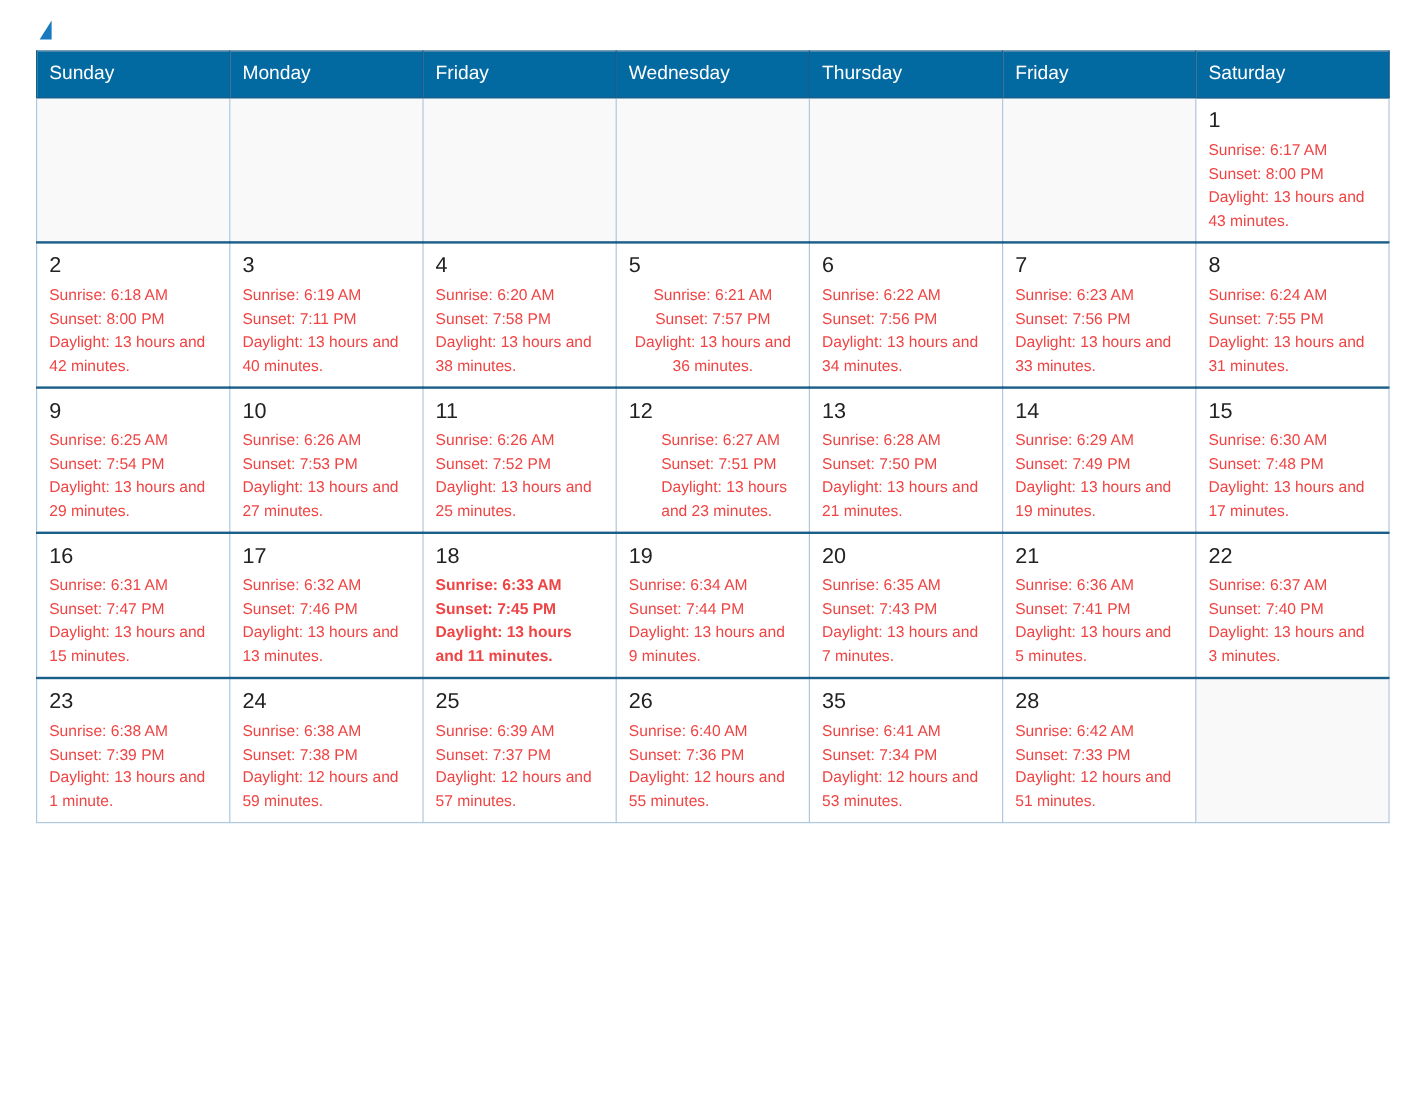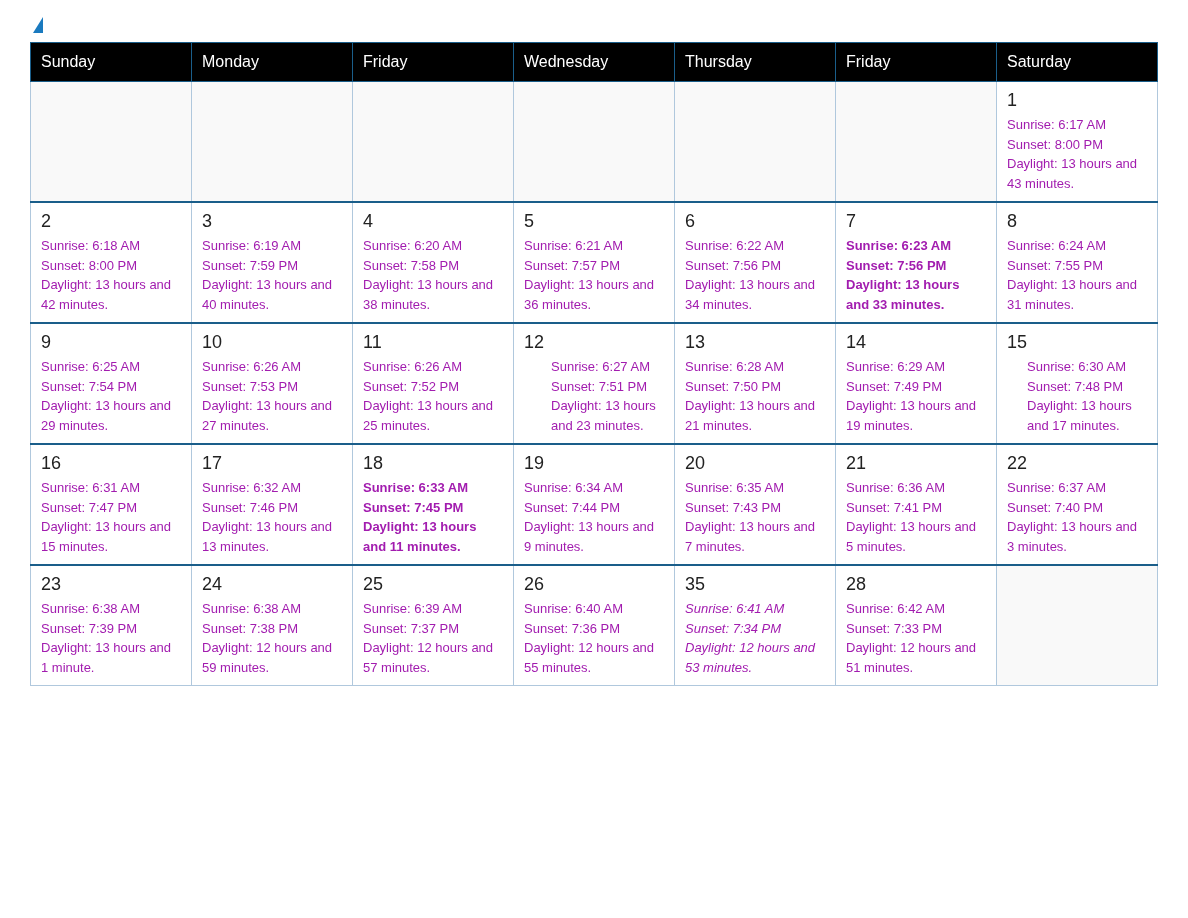--- a/index.html
+++ b/index.html
@@ -48,21 +48,21 @@
       font-weight: normal;
       color: #333;
       margin-top: 4px;
     }
     .calendar {
       width: 100%;
       border-collapse: collapse;
       border: 1px solid #1a7abf;
     }
     .calendar th {
-      background-color: #000000;
+      background-color: #0369a1;
       color: #fff;
       text-align: left;
       padding: 10px 10px;
       font-size: 16px;
       font-weight: normal;
       border: 1px solid #1a5e8a;
     }
     .calendar td {
       vertical-align: top;
       padding: 8px 10px;
@@ -73,21 +73,21 @@
       color: #333;
     }
     .day-number {
       font-size: 18px;
       color: #222;
       display: block;
       margin-bottom: 4px;
     }
     .day-info {
       font-size: 13px;
-      color: #a21caf;
+      color: #ef4444;
       line-height: 1.5;
     }
     .row-divider {
       border-top: 2px solid #1a5e8a;
     }
     .empty-cell {
       background: #f9f9f9;
     }
     
     .logo-triangle {
@@ -149,44 +149,44 @@
       <tr class="row-divider">
         <td>
           <span class="day-number">2</span>
           <div class="day-info" style="white-space: pre-line;">Sunrise: 6:18 AM
 Sunset: 8:00 PM
 Daylight: 13 hours and 42 minutes.</div>
         </td>
         <td>
           <span class="day-number">3</span>
           <div class="day-info" style="white-space: pre-line;">Sunrise: 6:19 AM
-Sunset: 7:59 PM
+Sunset: 7:11 PM
 Daylight: 13 hours and 40 minutes.</div>
         </td>
         <td>
           <span class="day-number">4</span>
           <div class="day-info" style="white-space: pre-line;">Sunrise: 6:20 AM
 Sunset: 7:58 PM
 Daylight: 13 hours and 38 minutes.</div>
         </td>
         <td>
           <span class="day-number">5</span>
-          <div class="day-info" style="white-space: pre-line;">Sunrise: 6:21 AM
+          <div class="day-info" style="white-space: pre-line; text-align: center;">Sunrise: 6:21 AM
 Sunset: 7:57 PM
 Daylight: 13 hours and 36 minutes.</div>
         </td>
         <td>
           <span class="day-number">6</span>
           <div class="day-info" style="white-space: pre-line;">Sunrise: 6:22 AM
 Sunset: 7:56 PM
 Daylight: 13 hours and 34 minutes.</div>
         </td>
         <td>
           <span class="day-number">7</span>
-          <div class="day-info" style="white-space: pre-line; font-weight: bold;">Sunrise: 6:23 AM
+          <div class="day-info" style="white-space: pre-line;">Sunrise: 6:23 AM
 Sunset: 7:56 PM
 Daylight: 13 hours and 33 minutes.</div>
         </td>
         <td>
           <span class="day-number">8</span>
           <div class="day-info" style="white-space: pre-line;">Sunrise: 6:24 AM
 Sunset: 7:55 PM
 Daylight: 13 hours and 31 minutes.</div>
         </td>
       </tr>
@@ -222,21 +222,21 @@
 Daylight: 13 hours and 21 minutes.</div>
         </td>
         <td>
           <span class="day-number">14</span>
           <div class="day-info" style="white-space: pre-line;">Sunrise: 6:29 AM
 Sunset: 7:49 PM
 Daylight: 13 hours and 19 minutes.</div>
         </td>
         <td>
           <span class="day-number">15</span>
-          <div class="day-info" style="white-space: pre-line; margin-left: 20px;">Sunrise: 6:30 AM
+          <div class="day-info" style="white-space: pre-line;">Sunrise: 6:30 AM
 Sunset: 7:48 PM
 Daylight: 13 hours and 17 minutes.</div>
         </td>
       </tr>
       <tr class="row-divider">
         <td>
           <span class="day-number">16</span>
           <div class="day-info" style="white-space: pre-line;">Sunrise: 6:31 AM
 Sunset: 7:47 PM
 Daylight: 13 hours and 15 minutes.</div>
@@ -298,21 +298,21 @@
 Daylight: 12 hours and 57 minutes.</div>
         </td>
         <td>
           <span class="day-number">26</span>
           <div class="day-info" style="white-space: pre-line;">Sunrise: 6:40 AM
 Sunset: 7:36 PM
 Daylight: 12 hours and 55 minutes.</div>
         </td>
         <td>
           <span class="day-number">35</span>
-          <div class="day-info" style="white-space: pre-line; font-style: italic;">Sunrise: 6:41 AM
+          <div class="day-info" style="white-space: pre-line;">Sunrise: 6:41 AM
 Sunset: 7:34 PM
 Daylight: 12 hours and 53 minutes.</div>
         </td>
         <td>
           <span class="day-number">28</span>
           <div class="day-info" style="white-space: pre-line;">Sunrise: 6:42 AM
 Sunset: 7:33 PM
 Daylight: 12 hours and 51 minutes.</div>
         </td>
         <td class="empty-cell"></td>

